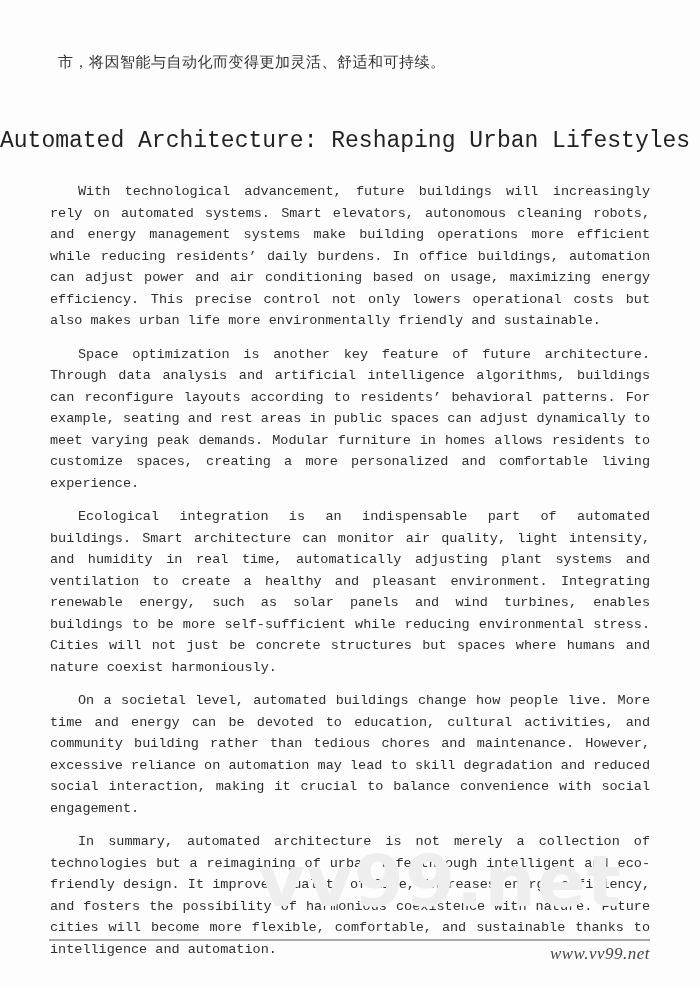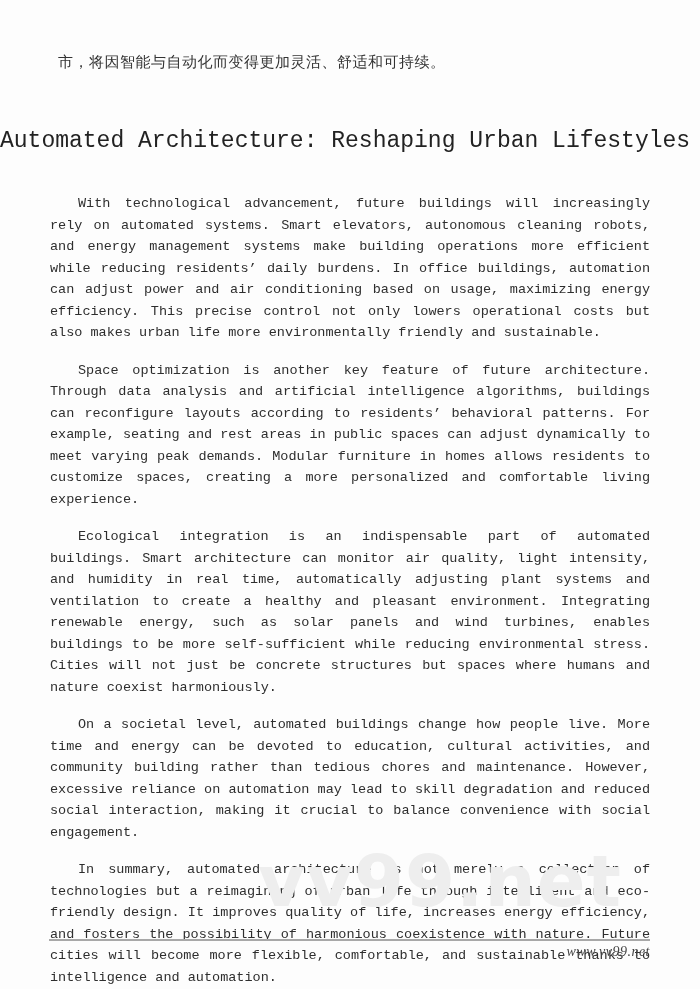--- a/index.html
+++ b/index.html
@@ -48,21 +48,21 @@
     top: 177px;
     left: 50px;
     width: 600px;
     font-family: "Liberation Mono", "DejaVu Sans Mono", monospace;
     font-size: 13.5px;
     line-height: 21.5px;
     color: #2e2e2e;
     text-align: justify;
   }
   .body-text p {
-    margin: 16px 0 12px 0;
+    margin: 4px 0 12px 0;
     text-indent: 28px;
   }
   .watermark {
     position: absolute;
     top: 843px;
     left: 258px;
     font-family: "DejaVu Sans", "Liberation Sans", sans-serif;
     font-weight: bold;
     font-size: 72px;
     line-height: 76px;
@@ -78,21 +78,21 @@
     width: 601px;
     height: 2px;
     background: #a8a8a8;
   }
   .footer-url {
     position: absolute;
     top: 944px;
     right: 50px;
     font-family: "Liberation Serif", "DejaVu Serif", serif;
     font-style: italic;
-    font-size: 14px;
+    font-size: 17px;
     color: #454545;
     letter-spacing: 0.5px;
     white-space: nowrap;
   }
 </style>
 </head>
 <body>
 
 <div class="page">
 

